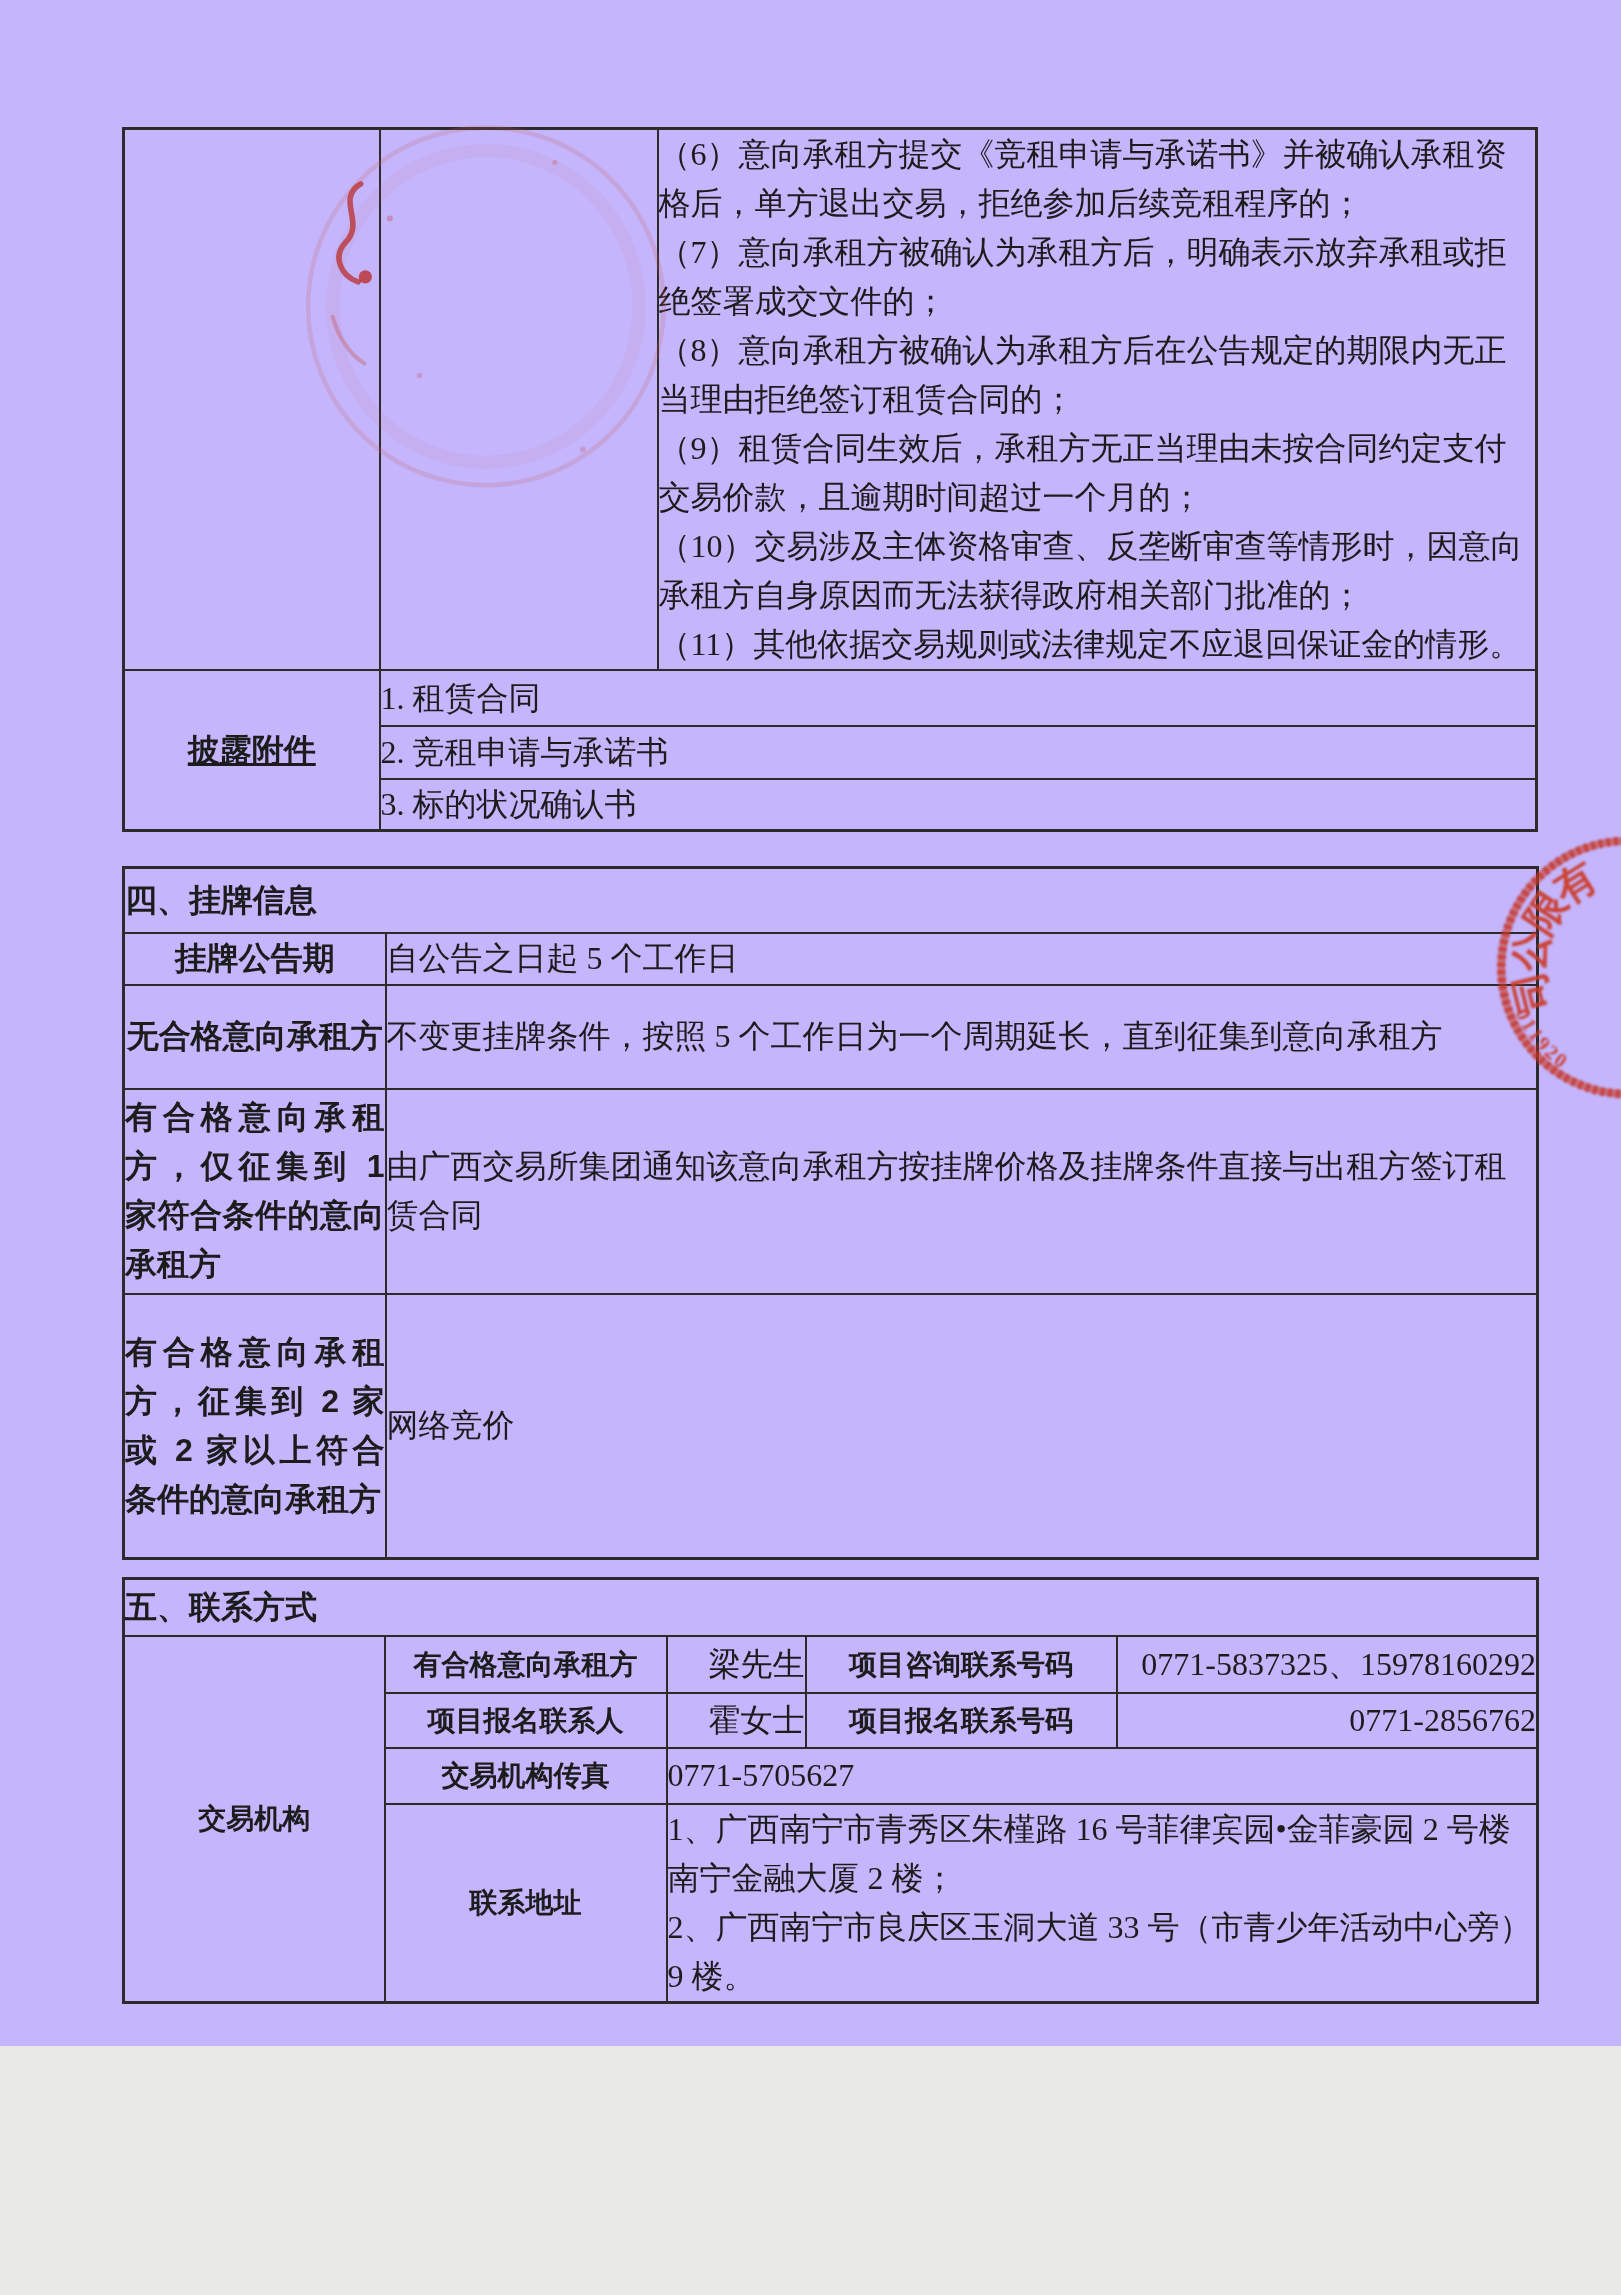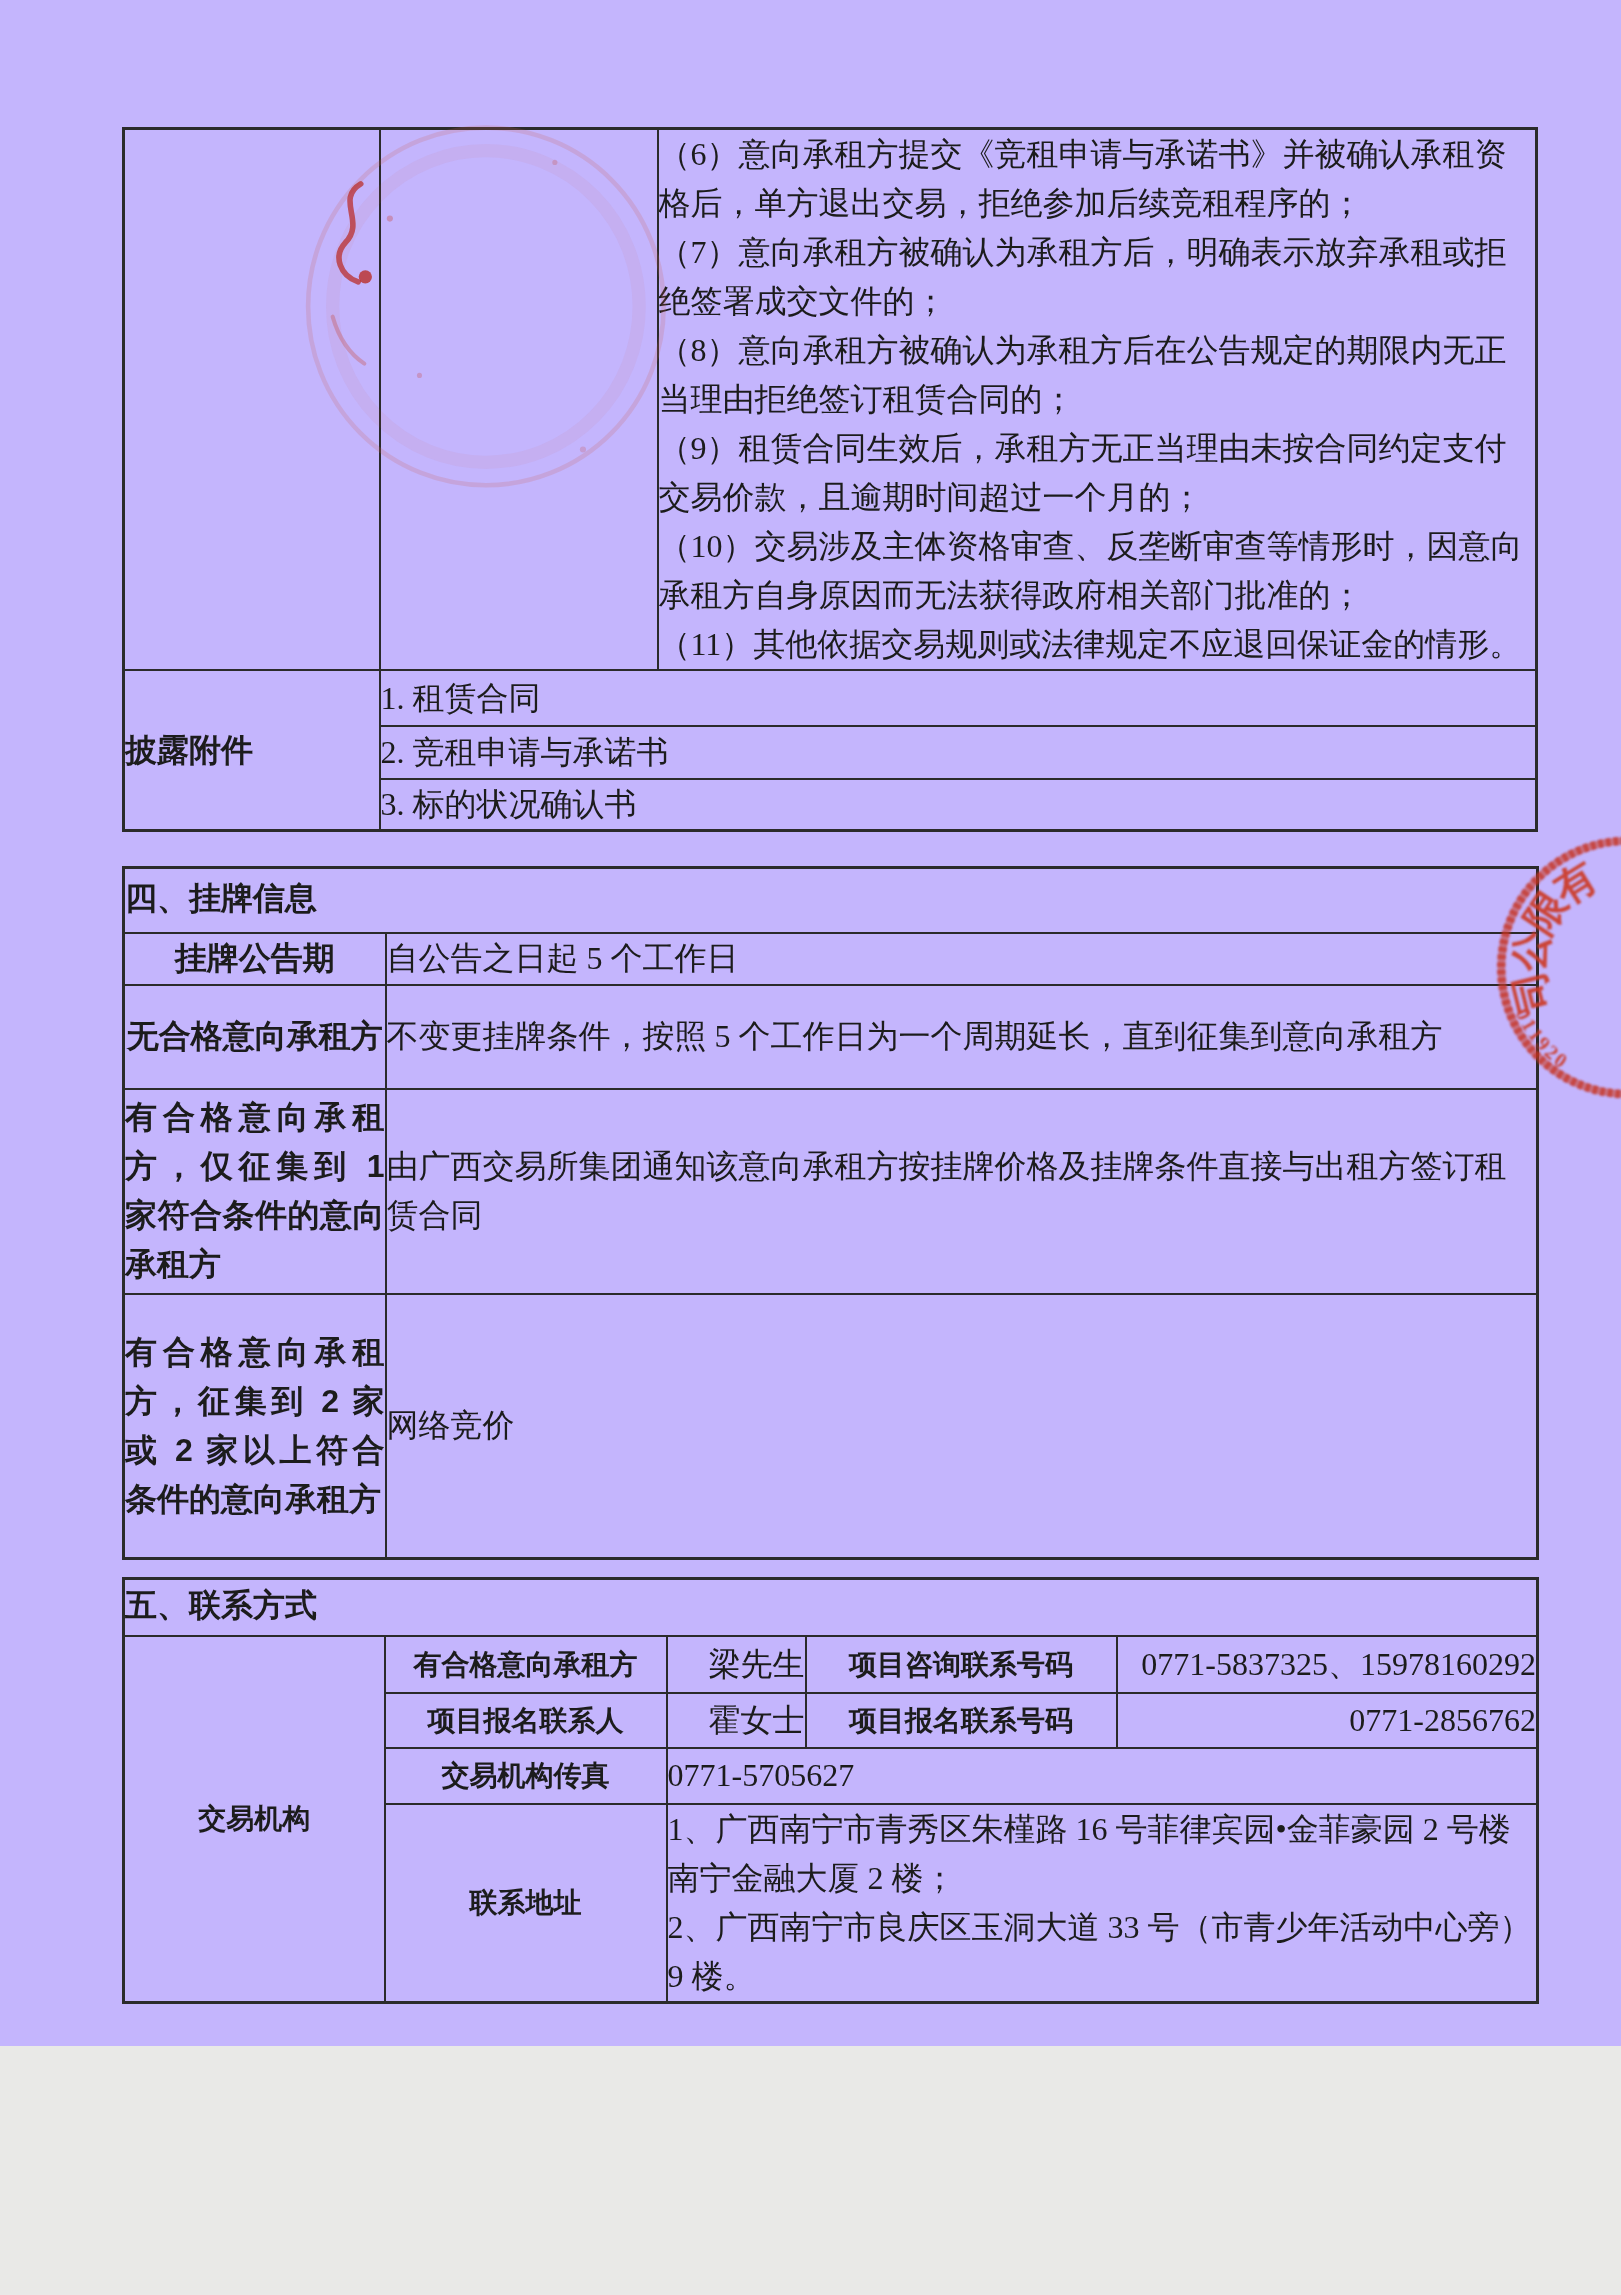--- a/index.html
+++ b/index.html
@@ -26,27 +26,27 @@
   .thin td{border-top-width:1.5px;margin-top:48px;}
   .heavy-bottom td{border-bottom-width:3.6px;}
 
   
   .lbl{
     font-family:"Liberation Sans","DejaVu Sans",sans-serif;
     font-weight:700;text-align:center;
     font-size:30px;line-height:47px;
     padding:0 15.3px;
   }
-  .lbl-left{text-align:left;}
+  .lbl-left{text-align:center;text-decoration:underline;}
   .lbl-just{text-align:justify;text-align-last:left;}
   .t3 .lbl{font-size:28px;padding:0 9.2px;}
 
   
   .sec-title{
-    font-family:Liberation Mono, monospace;
+    font-family:Liberation Serif, serif;
     font-weight:700;font-size:31px;text-align:left;
     padding:0 0 0 14.3px;
   }
 
   
   .val{
     text-align:left;padding:0 31px 0 18.4px;
   }
   .val-tight{padding:0 3.1px 0 11.2px;font-size:31px;text-align:right;}
   .addr{padding:0 12.3px 0 18.4px;font-size:31px;line-height:49px;}

